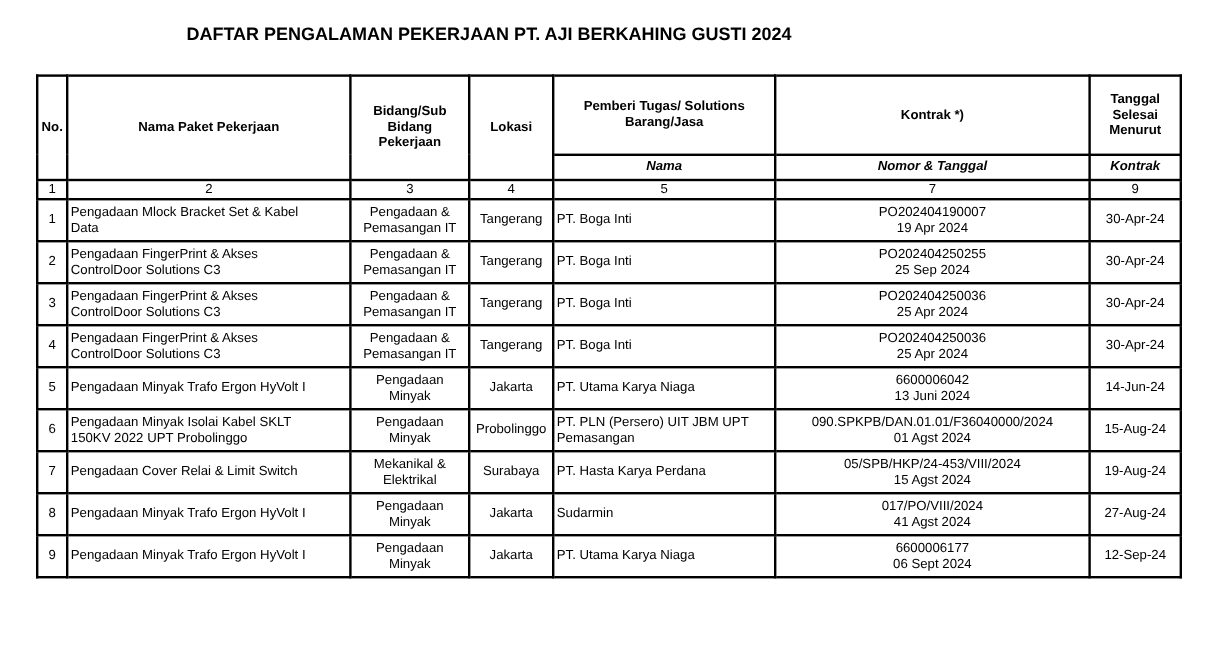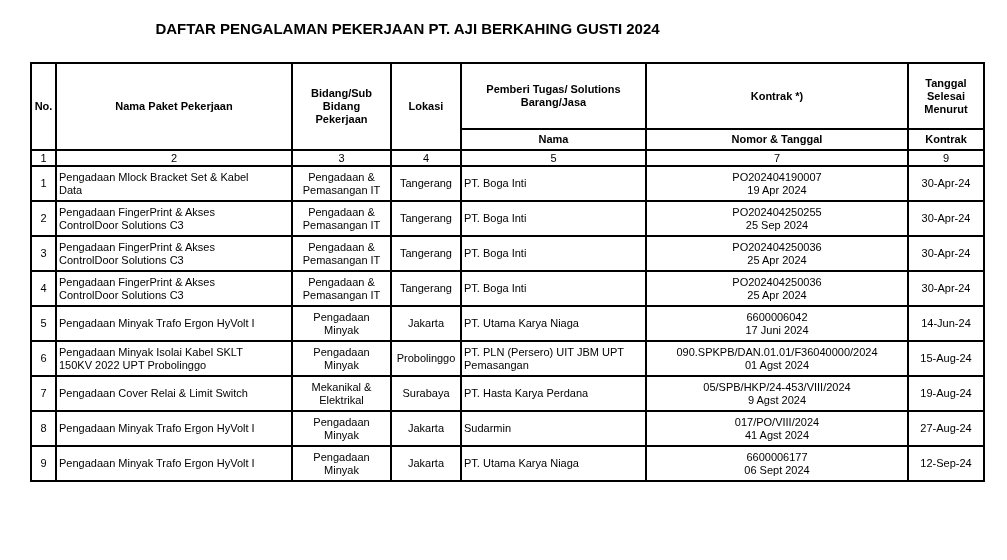--- a/index.html
+++ b/index.html
@@ -36,21 +36,21 @@
     padding: 1px 2px;
     vertical-align: middle;
     overflow: hidden;
   }
   .tbl th {
     font-weight: bold;
     text-align: center;
     white-space: pre-line;
   }
   tr.rowA { height: 66px; }
-  tr.rowB { height: 21px; }
+  tr.rowB { height: 21px; font-style: italic; }
   tr.rowB th { padding: 0 2px; }
   tr.rowC { height: 16px; }
   tr.rowC td { padding: 0 2px; text-align: center; font-weight: normal; }
   tbody tr.datarow { height: 35px; }
   .pre { white-space: pre-line; }
   .a-l { text-align: left; padding-left: 3px; padding-right: 3px; }
   .a-c { text-align: center; }
 </style>
 </head>
 <body>
@@ -152,21 +152,21 @@
   </tr>
 
   <tr class="datarow">
     <td class="a-c">5</td>
     <td class="a-l pre">Pengadaan Minyak Trafo Ergon HyVolt I</td>
     <td class="a-c pre">Pengadaan
 Minyak</td>
     <td class="a-c">Jakarta</td>
     <td class="a-l pre">PT. Utama Karya Niaga</td>
     <td class="a-c pre">6600006042
-17 Juni 2024</td>
+13 Juni 2024</td>
     <td class="a-c">14-Jun-24</td>
   </tr>
 
   <tr class="datarow">
     <td class="a-c">6</td>
     <td class="a-l pre">Pengadaan Minyak Isolai Kabel SKLT
 150KV 2022 UPT Probolinggo</td>
     <td class="a-c pre">Pengadaan
 Minyak</td>
     <td class="a-c">Probolinggo</td>
@@ -178,21 +178,21 @@
   </tr>
 
   <tr class="datarow">
     <td class="a-c">7</td>
     <td class="a-l pre">Pengadaan Cover Relai &amp; Limit Switch</td>
     <td class="a-c pre">Mekanikal &amp;
 Elektrikal</td>
     <td class="a-c">Surabaya</td>
     <td class="a-l pre">PT. Hasta Karya Perdana</td>
     <td class="a-c pre">05/SPB/HKP/24-453/VIII/2024
-9 Agst 2024</td>
+15 Agst 2024</td>
     <td class="a-c">19-Aug-24</td>
   </tr>
 
   <tr class="datarow">
     <td class="a-c">8</td>
     <td class="a-l pre">Pengadaan Minyak Trafo Ergon HyVolt I</td>
     <td class="a-c pre">Pengadaan
 Minyak</td>
     <td class="a-c">Jakarta</td>
     <td class="a-l pre">Sudarmin</td>

